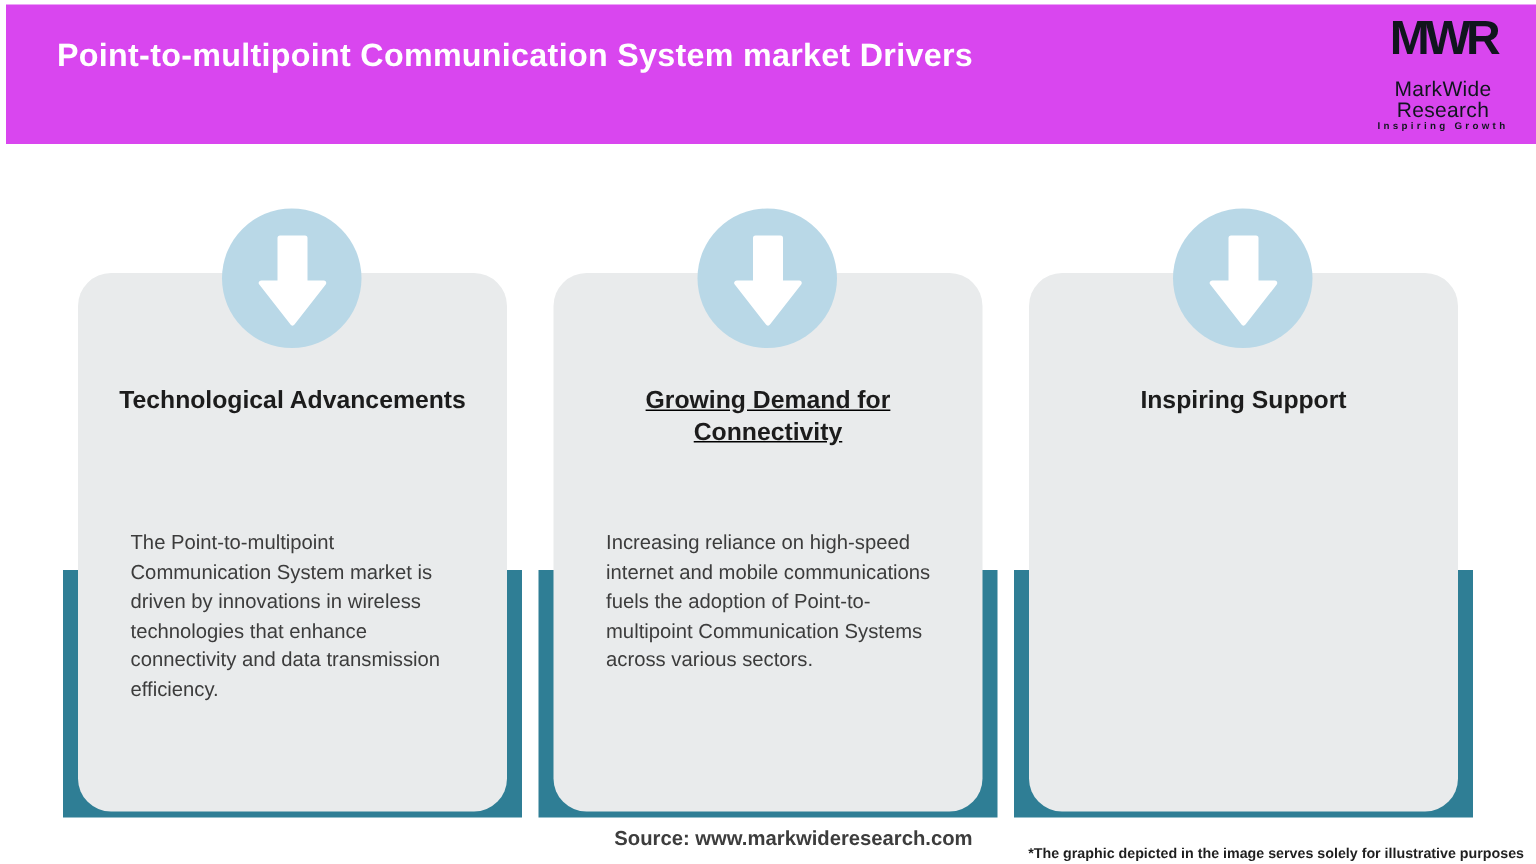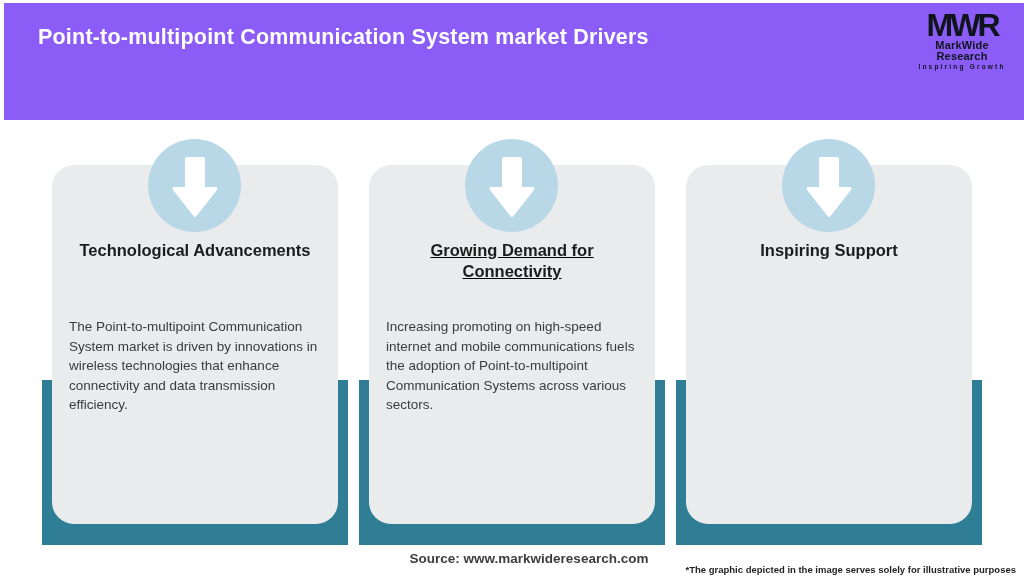--- a/index.html
+++ b/index.html
@@ -4,63 +4,63 @@
 <style>
   html, body { margin: 0; padding: 0; background: #ffffff; }
   .page {
     position: relative; width: 1024px; height: 576px;
     background: #ffffff; overflow: hidden;
     font-family: "Liberation Sans", sans-serif;
   }
 
   
   .header {
-    position: absolute; left: 4px; right: 0; top: 3px; height: 117px;
-    background: #8b5cf6;
+    position: absolute; left: 4px; right: 0; top: 3px; height: 93px;
+    background: #d946ef;
   }
   .page-title {
     position: absolute; left: 34px; top: 22px; margin: 0;
     font-size: 21.5px; font-weight: bold; color: #ffffff; letter-spacing: 0.2px;
   }
   .logo {
     position: absolute; right: 10px; top: 7px; width: 104px;
     text-align: center; color: #10151d; line-height: 1;
   }
   .logo-monogram {
     font-size: 32px; font-weight: 800; 
     letter-spacing: -3px; line-height: 30px;
   }
-  .logo-name { font-size: 11px; font-weight: bold; margin-top: 0px; letter-spacing: 0.2px; }
+  .logo-name { font-size: 14px; font-weight: normal; margin-top: 12px; letter-spacing: 0.2px; }
   .logo-tagline { font-size: 6.5px; font-weight: bold; letter-spacing: 2.2px; margin-top: 2px; }
 
   
   .bar {
     position: absolute; top: 380px; height: 165px; width: 306px;
     background: #2F7E95;
   }
   .bar-0 { left: 42px; }
   .bar-1 { left: 359px; }
   .bar-2 { left: 676px; }
 
   
   .card {
-    position: absolute; top: 165px; height: 359px; width: 286px;
+    position: absolute; top: 182px; height: 359px; width: 286px;
     background: #E9EBEC; border-radius: 22px;
   }
   .card-0 { left: 52px; }
   .card-1 { left: 369px; text-decoration: underline; }
   .card-2 { left: 686px; }
 
   .card-title {
     margin: 75px auto 0; max-width: 250px;
     text-align: center; font-size: 16.5px; font-weight: bold;
     color: #1C1C1C; line-height: 21px;
   }
   .card-body {
-    position: absolute; left: 17px; right: 15px; top: 152px; margin: 0;
+    position: absolute; left: 17px; right: 15px; top: 152px; margin: 18px;
     font-size: 13.5px; line-height: 19.5px; color: #3C3C3C;
   }
 
   
   .circle {
     position: absolute; top: 139px; width: 93px; height: 93px;
     background: #B9D8E7; border-radius: 50%;
     display: flex; align-items: center; justify-content: center;
   }
   .circle-0 { left: 148px; }
@@ -96,21 +96,21 @@
   <div class="bar bar-1"></div>
   <div class="bar bar-2"></div>
 
   <section class="card card-0">
     <h2 class="card-title">Technological Advancements</h2>
     <p class="card-body">The Point-to-multipoint Communication System market is driven by innovations in wireless technologies that enhance connectivity and data transmission efficiency.</p>
   </section>
 
   <section class="card card-1">
     <h2 class="card-title">Growing Demand for Connectivity</h2>
-    <p class="card-body">Increasing promoting on high-speed internet and mobile communications fuels the adoption of Point-to-multipoint Communication Systems across various sectors.</p>
+    <p class="card-body">Increasing reliance on high-speed internet and mobile communications fuels the adoption of Point-to-multipoint Communication Systems across various sectors.</p>
   </section>
 
   <section class="card card-2">
     <h2 class="card-title">Inspiring Support</h2>
   </section>
 
   <div class="circle circle-0">
     <svg viewBox="0 0 60 76" width="50" height="64" aria-hidden="true">
       <path d="M20 4 L40 4 L40 40 L55 40 L30 72 L5 40 L20 40 Z" fill="#ffffff" stroke="#ffffff" stroke-width="4" stroke-linejoin="round"></path>
     </svg>

